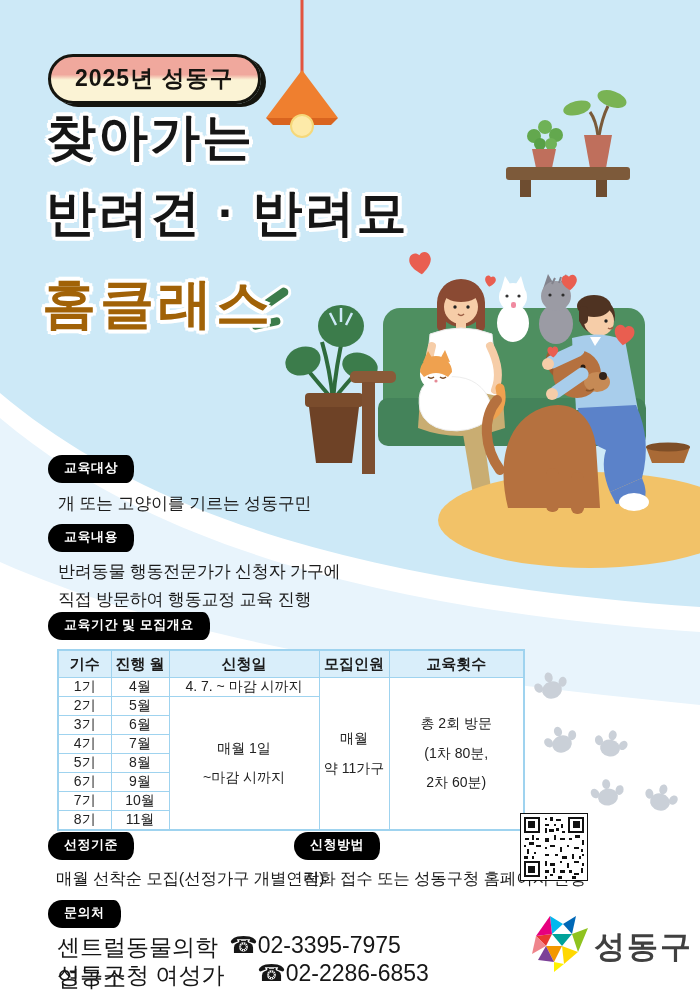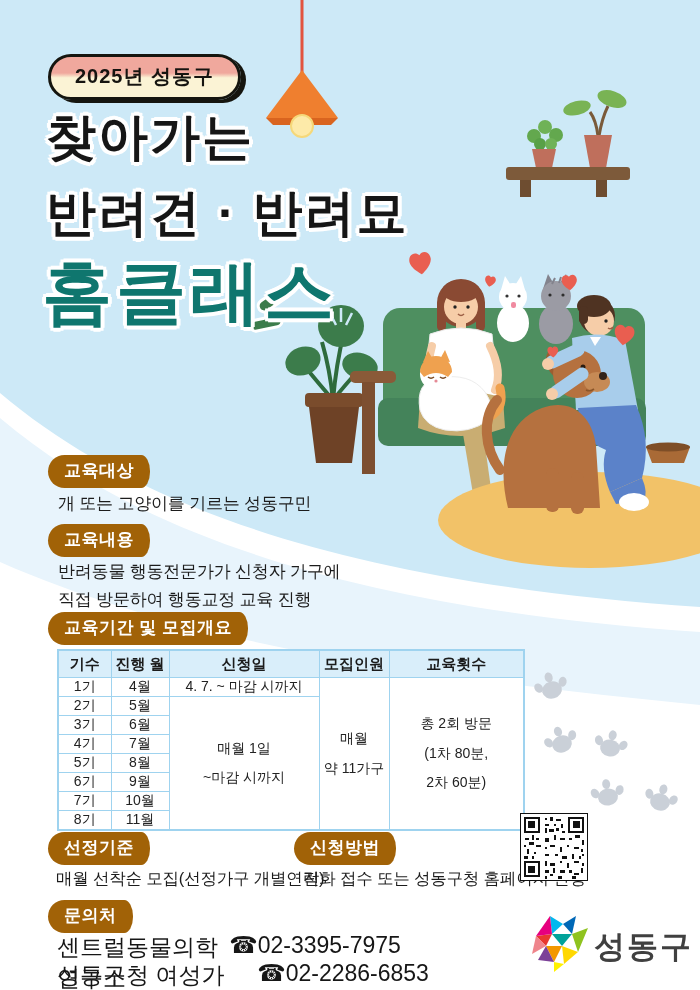--- a/index.html
+++ b/index.html
@@ -8,40 +8,40 @@
     font-family:"Liberation Sans","DejaVu Sans",sans-serif;
     background:#cde9f7;
   }
   #decor{position:absolute;left:0;top:0;width:700px;height:990px;z-index:0;}
 
   
   .year-badge{
     position:absolute;left:48px;top:54px;z-index:2;
     border:3px solid #15150f;border-radius:25px;
     padding:6px 24px 7px;
-    font-size:20px;font-weight:800;color:#161410;letter-spacing:1px;
+    font-size:23px;font-weight:800;color:#161410;letter-spacing:1px;
     background:linear-gradient(180deg,#f0a89d 0%,#f0a89d 40%,#fbf3d5 52%,#fbf3d5 100%);
     box-shadow:5px 3px 0 #15150f;
   }
 
   
   .title{
     position:absolute;z-index:2;font-weight:800;color:#161616;letter-spacing:2px;
     text-shadow:-3px -3px 0 #fff,3px -3px 0 #fff,-3px 3px 0 #fff,3px 3px 0 #fff,
       0 -4px 0 #fff,0 4px 0 #fff,-4px 0 0 #fff,4px 0 0 #fff;
     white-space:nowrap;
   }
   #title1{left:46px;top:104px;font-size:50px;}
   #title2{left:46px;top:180px;font-size:50px;}
-  #title3{left:42px;top:246px;font-size:70px;color:#0f766e;letter-spacing:4px;}
+  #title3{left:42px;top:268px;font-size:54px;color:#a16207;letter-spacing:4px;}
 
   
   .pill{
-    position:absolute;z-index:2;background:#a16207;color:#fff;
-    font-weight:700;font-size:17px;letter-spacing:0.5px;
+    position:absolute;z-index:2;background:#000000;color:#fff;
+    font-weight:700;font-size:13px;letter-spacing:0.5px;
     padding:4px 16px 6px;
     border-radius:17px 9px 9px 17px / 17px 50% 50% 17px;
     white-space:nowrap;
   }
   .section-body{
     position:absolute;z-index:2;font-size:17px;font-weight:500;color:#1c1c1c;
     letter-spacing:-0.2px;white-space:nowrap;
   }
 
   

